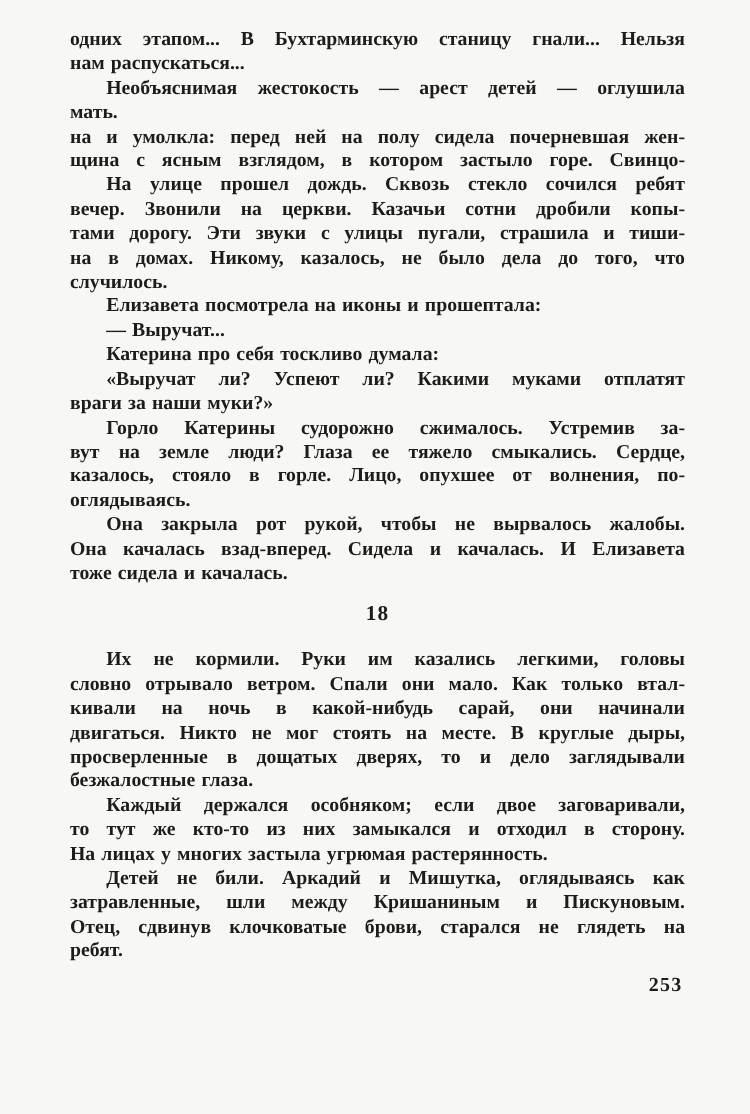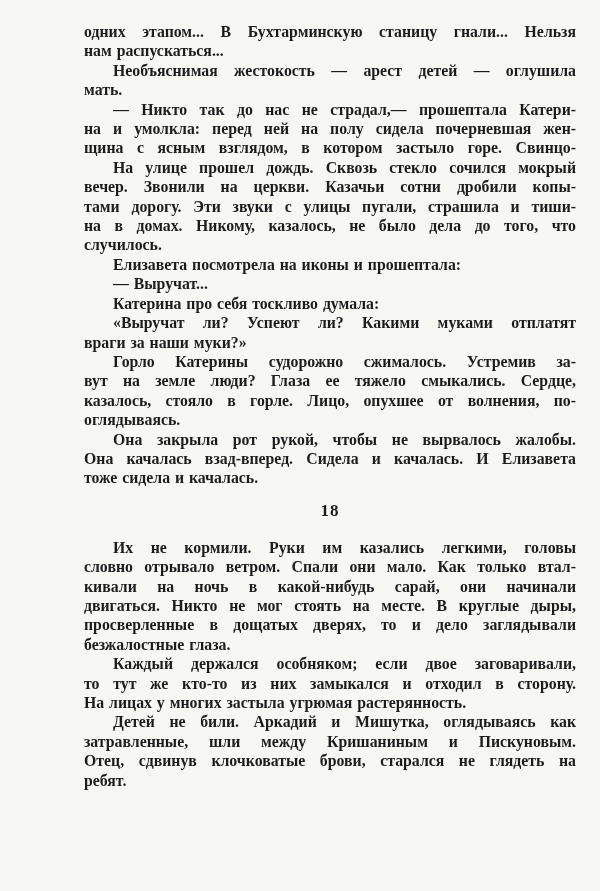--- a/index.html
+++ b/index.html
@@ -15,21 +15,20 @@
     font-family: "Liberation Serif", "DejaVu Serif", serif;
     font-weight: 700;
     color: #1c1c1c;
     overflow: hidden;
   }
   .text-block {
     position: absolute;
     left: 56px;
     top: 22px;
     width: 492px;
-    margin-left: 28px;
   }
   .paragraph {
     margin: 0;
     padding: 0;
   }
   .line {
     font-size: 15.8px;
     line-height: 19.4px;
     text-align: justify;
     text-align-last: justify;
@@ -67,26 +66,25 @@
     <div id="paras-before">
         <div class="paragraph">
           <div class="line first">одних этапом... В Бухтарминскую станицу гнали... Нельзя</div>
           <div class="line last">нам распускаться...</div>
         </div>
         <div class="paragraph">
           <div class="line first indented">Необъяснимая жестокость — арест детей — оглушила</div>
           <div class="line last">мать.</div>
         </div>
         <div class="paragraph">
-          <div class="line first indented">— Никто так до нас не страдал,— прошептала Катери-</div>
           <div class="line">на и умолкла: перед ней на полу сидела почерневшая жен-</div>
           <div class="line">щина с ясным взглядом, в котором застыло горе. Свинцо-</div>
         </div>
         <div class="paragraph">
-          <div class="line first indented">На улице прошел дождь. Сквозь стекло сочился мокрый</div>
+          <div class="line first indented">На улице прошел дождь. Сквозь стекло сочился ребят</div>
           <div class="line">вечер. Звонили на церкви. Казачьи сотни дробили копы-</div>
           <div class="line">тами дорогу. Эти звуки с улицы пугали, страшила и тиши-</div>
           <div class="line">на в домах. Никому, казалось, не было дела до того, что</div>
           <div class="line last">случилось.</div>
         </div>
         <div class="paragraph">
           <div class="line first last indented">Елизавета посмотрела на иконы и прошептала:</div>
         </div>
         <div class="paragraph">
           <div class="line first last indented">— Выручат...</div>
@@ -125,14 +123,15 @@
           <div class="line">то тут же кто-то из них замыкался и отходил в сторону.</div>
           <div class="line last">На лицах у многих застыла угрюмая растерянность.</div>
         </div>
         <div class="paragraph">
           <div class="line first indented">Детей не били. Аркадий и Мишутка, оглядываясь как</div>
           <div class="line">затравленные, шли между Кришаниным и Пискуновым.</div>
           <div class="line">Отец, сдвинув клочковатые брови, старался не глядеть на</div>
           <div class="line last">ребят.</div>
         </div>
       </div>
+    <div class="page-number">253</div>
   </div>
 </div>
 
 </body></html>

